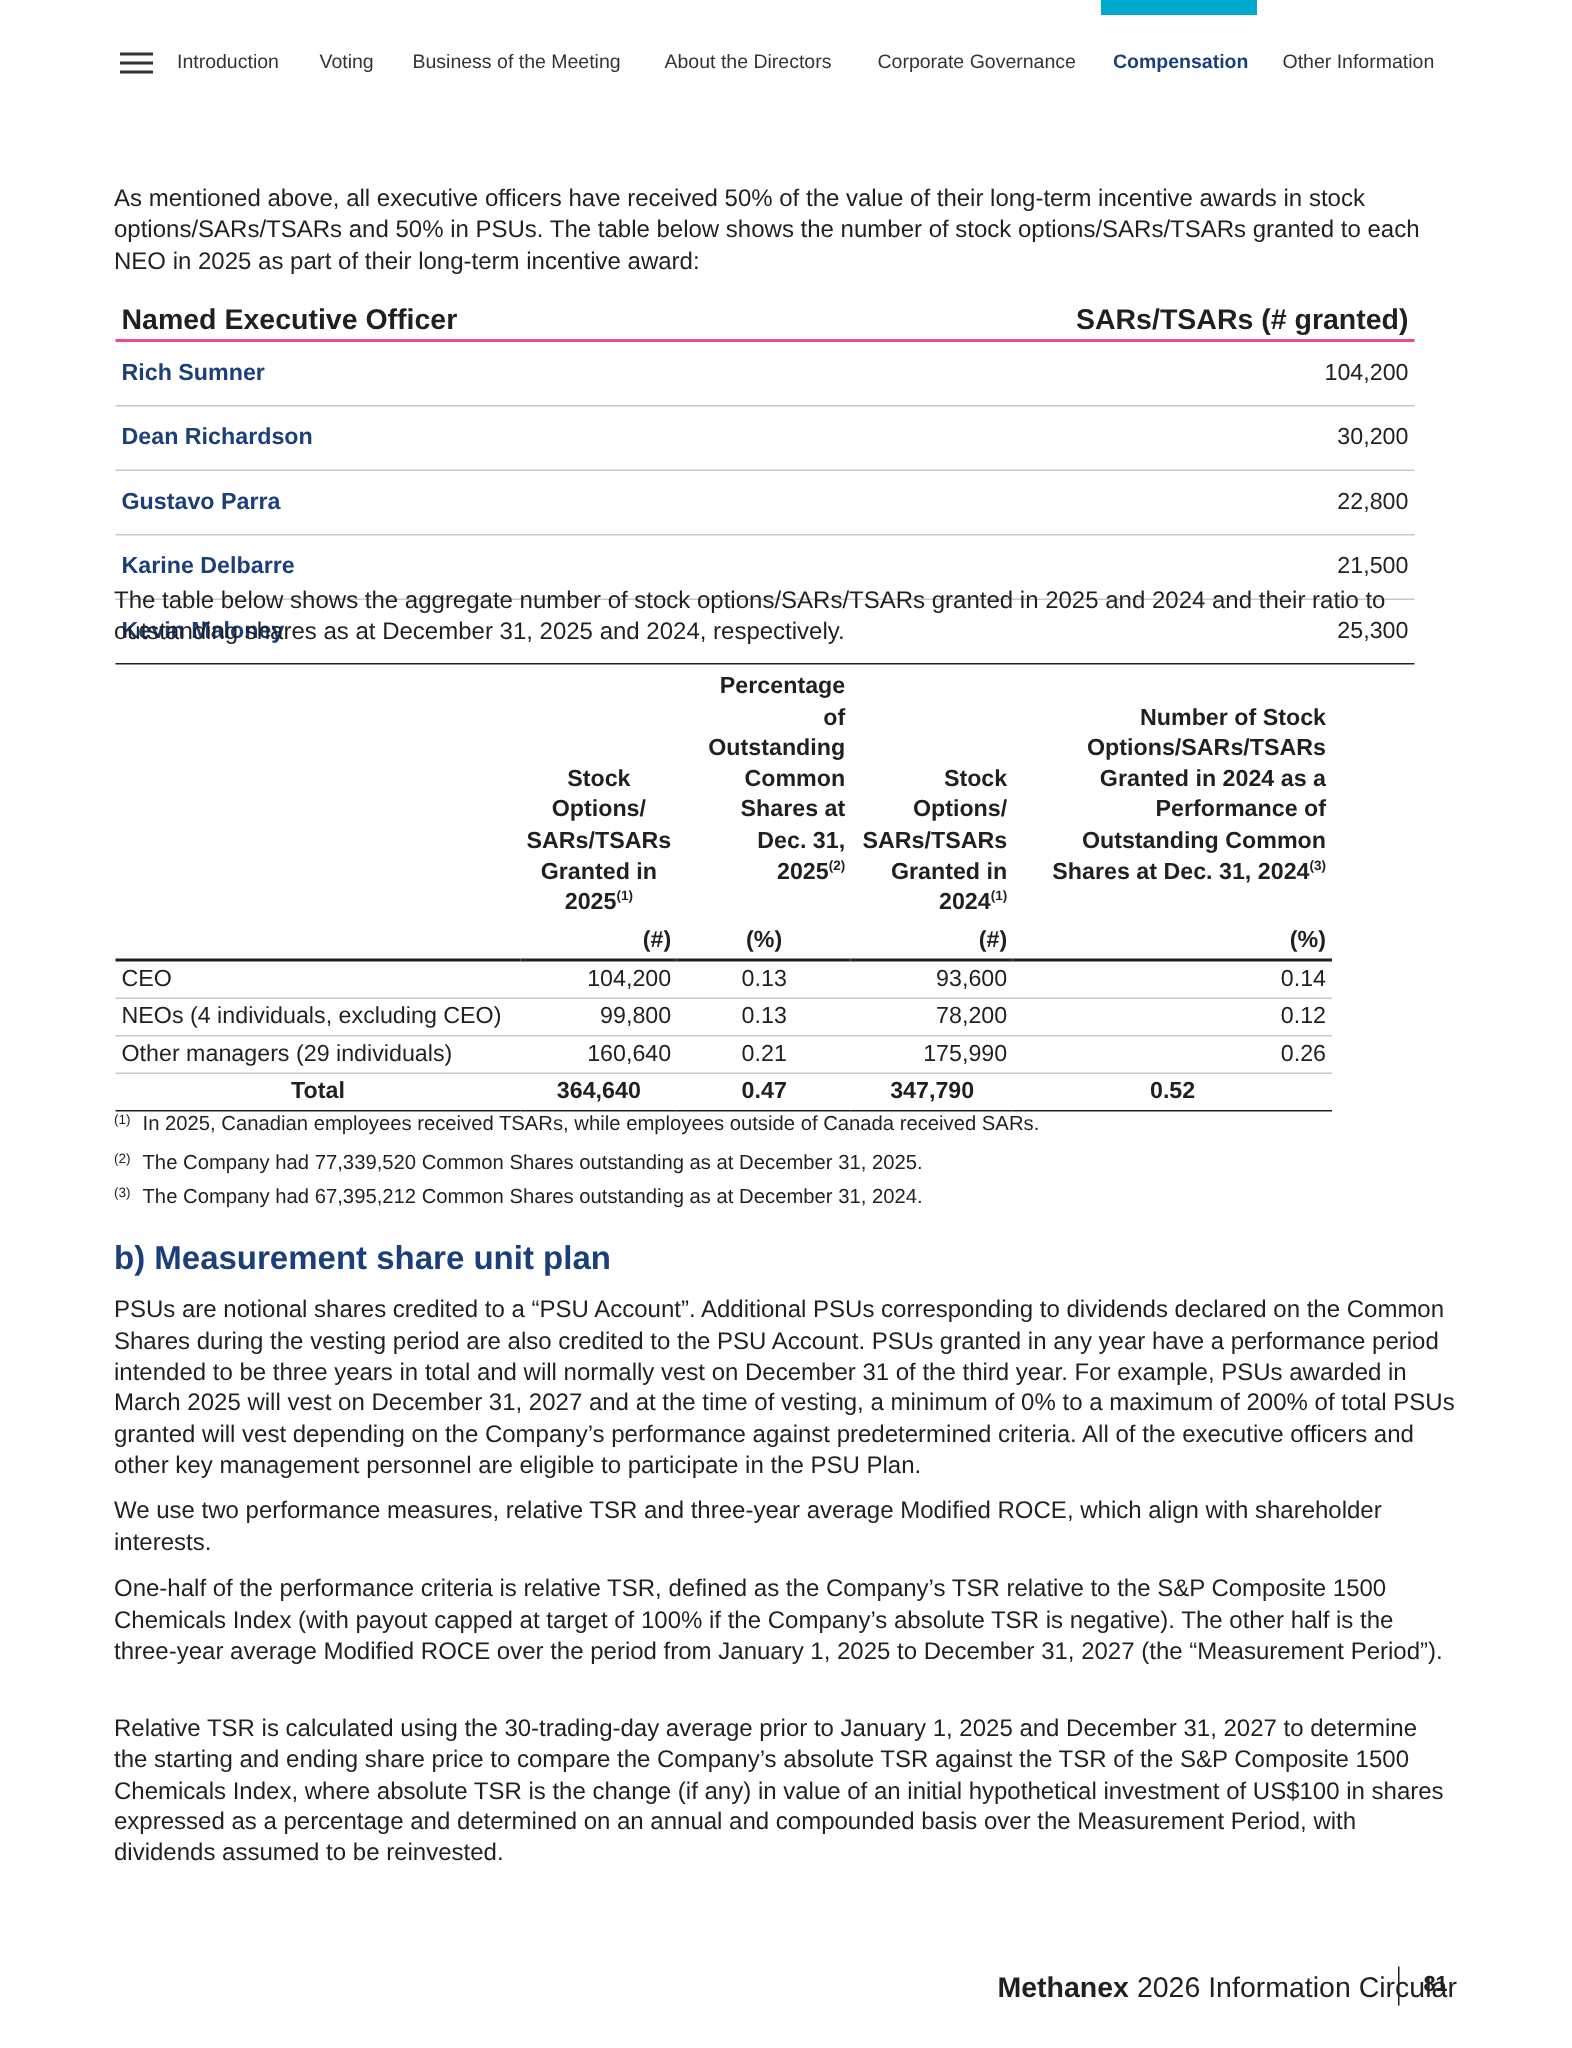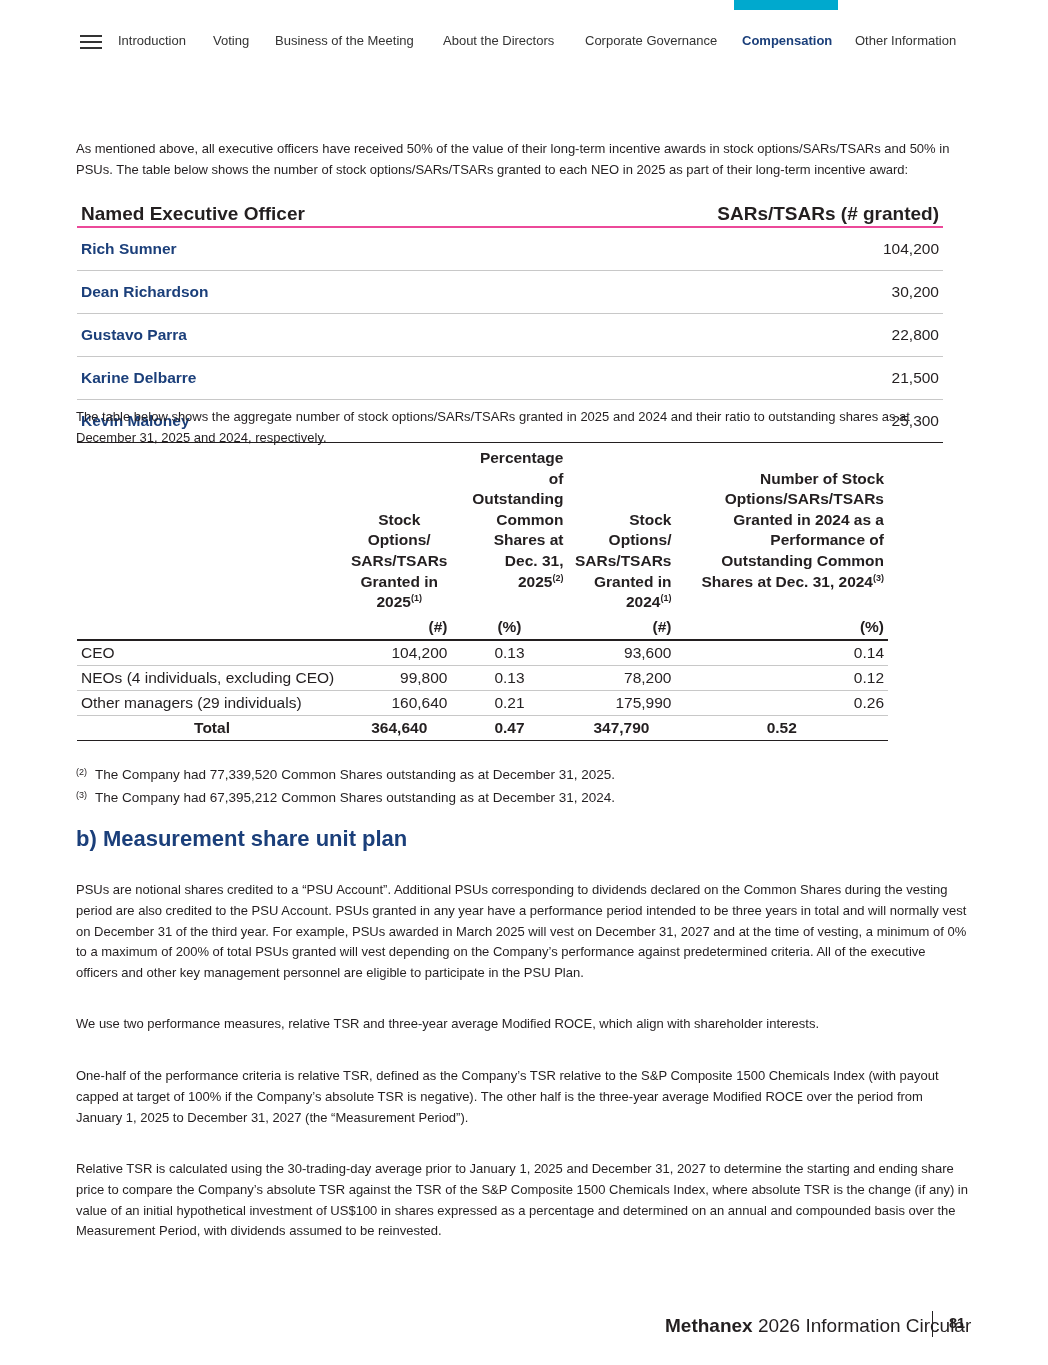--- a/index.html
+++ b/index.html
@@ -30,21 +30,21 @@
     }
     .nav-item {
       position: absolute; top: 33px; font-size: 13px; color: #333;
       white-space: nowrap; cursor: pointer; line-height: 16px;
     }
     .nav-item.active { color: #1b3f7a; font-weight: bold; }
 
     
     .para {
       position: absolute; left: 76px; width: 894px;
-      font-size: 13px; line-height: 20.8px; color: #231f20; margin-top: 16px;
+      font-size: 16px; line-height: 20.8px; color: #231f20;
     }
 
     
     .neo-table {
       position: absolute; left: 77px; top: 200px; width: 866px;
       border-collapse: collapse;
     }
     .neo-table th {
       font-size: 19px; font-weight: bold; text-align: left;
       padding: 3px 4px 1px 4px; height: 22px;
@@ -241,20 +241,23 @@
       <tr class="total">
         <td>Total</td>
         <td class="num">364,640</td>
         <td class="ctr">0.47</td>
         <td class="num">347,790</td>
         <td class="num">0.52</td>
       </tr>
     </tbody>
   </table>
 
+  <div class="footnote" style="top:740px">
+    <span class="fn-mark">(1)</span><span>In 2025, Canadian employees received TSARs, while employees outside of Canada received SARs.</span>
+  </div>
   <div class="footnote" style="top:766px">
     <span class="fn-mark">(2)</span><span>The Company had 77,339,520 Common Shares outstanding as at December 31, 2025.</span>
   </div>
   <div class="footnote" style="top:789px">
     <span class="fn-mark">(3)</span><span>The Company had 67,395,212 Common Shares outstanding as at December 31, 2024.</span>
   </div>
 
   <h2 class="section-heading">b) Measurement share unit plan</h2>
   <p class="para" style="top:864px">PSUs are notional shares credited to a “PSU Account”. Additional PSUs corresponding to dividends declared on the Common Shares during the vesting period are also credited to the PSU Account. PSUs granted in any year have a performance period intended to be three years in total and will normally vest on December 31 of the third year. For example, PSUs awarded in March 2025 will vest on December 31, 2027 and at the time of vesting, a minimum of 0% to a maximum of 200% of total PSUs granted will vest depending on the Company’s performance against predetermined criteria. All of the executive officers and other key management personnel are eligible to participate in the PSU Plan.</p>
   <p class="para" style="top:998px">We use two performance measures, relative TSR and three-year average Modified ROCE, which align with shareholder interests.</p>

